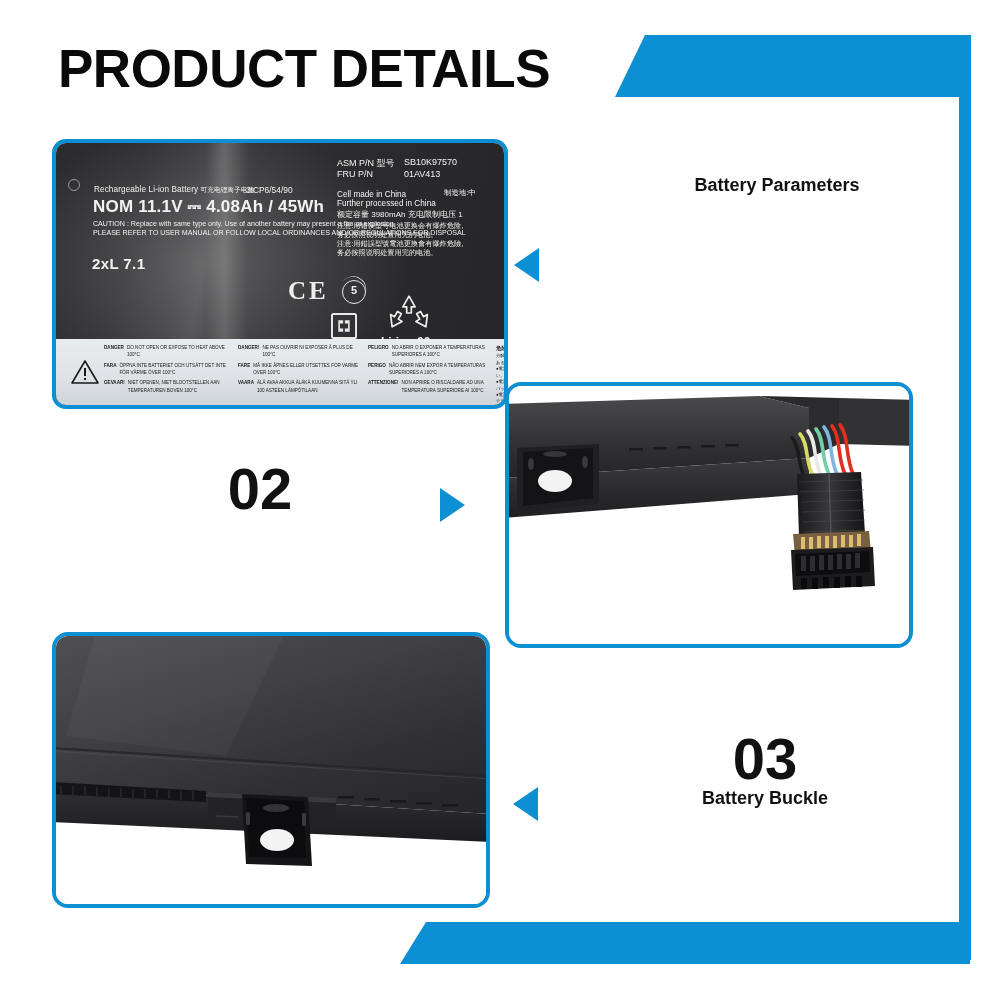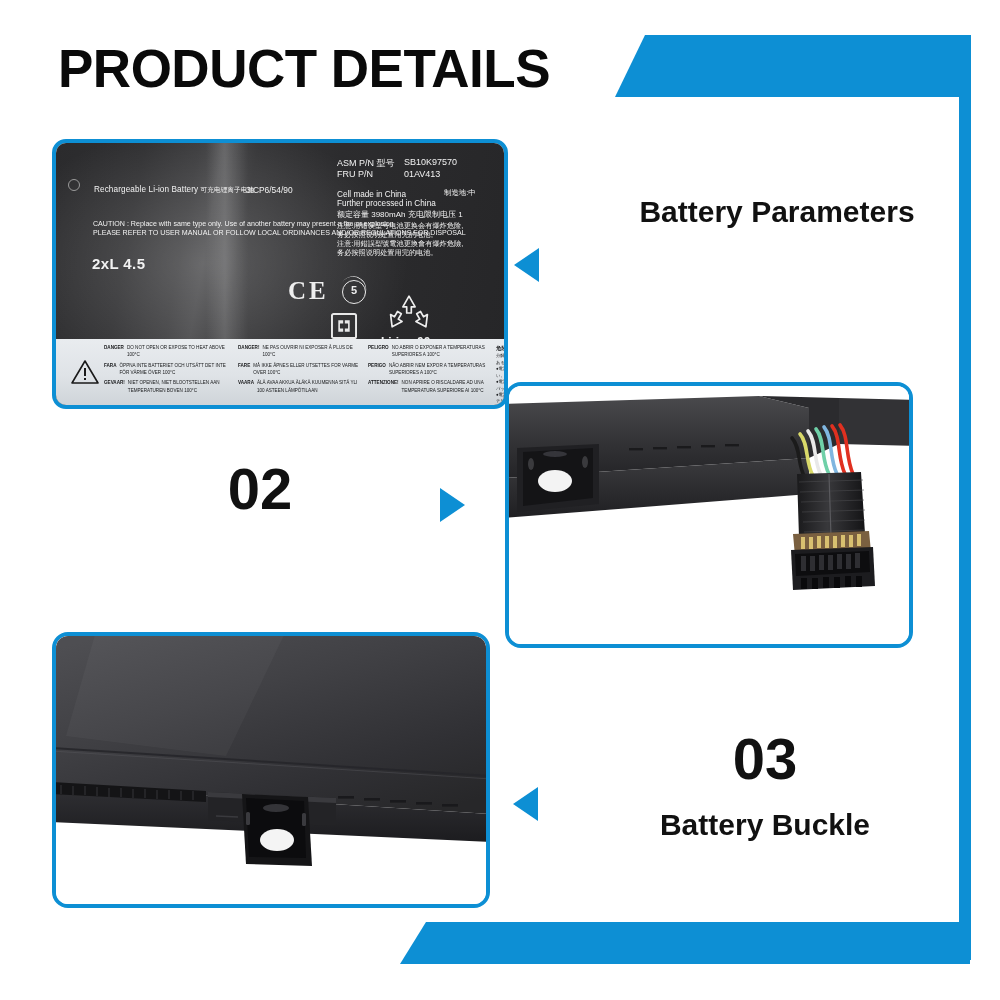--- a/index.html
+++ b/index.html
@@ -109,21 +109,21 @@
   .drow .k{flex:0 0 auto;font-weight:bold;}
   .drow .v{flex:1 1 auto;}
   .jp-list{font-size:4.3px;line-height:1.5;}
 
   
   .photo{position:absolute;inset:0;background:#ffffff;}
 
   
   .callout{position:absolute;}
   .c-num{font-size:58px;font-weight:bold;color:#111;line-height:1;text-align:center;}
-  .c-label{font-size:30px;font-weight:bold;color:#111;white-space:nowrap;margin-top:20px;}
+  .c-label{font-size:18px;font-weight:bold;color:#111;white-space:nowrap;margin-top:0;}
   .tri{position:absolute;width:0;height:0;}
   .tri-left{border-top:17px solid transparent;border-bottom:17px solid transparent;
             border-right:25px solid var(--blue);}
   .tri-right{border-top:17px solid transparent;border-bottom:17px solid transparent;
              border-left:25px solid var(--blue);}
 
   .co1{left:612px;top:175px;width:330px;text-align:center;}
   .co1 .c-label{text-align:center;}
   .tri1{left:514px;top:248px;}
 
@@ -149,23 +149,24 @@
   <div class="panel p1">
     <div class="label-face">
       <div class="shine"></div>
       <div class="ring"></div>
 
       <div class="lbl l-rech">
         <span>Rechargeable Li-ion Battery</span>
         <span class="l-cn-sm">可充电锂离子电池</span>
       </div>
       <div class="lbl l-icp">3ICP6/54/90</div>
+      <div class="lbl l-nom">NOM 11.1V ⎓ 4.08Ah / 45Wh</div>
       <div class="lbl l-caut">CAUTION : Replace with same type only.  Use of another battery may present a fire  or explosion</div>
       <div class="lbl l-caut2">PLEASE REFER TO USER MANUAL OR FOLLOW LOCAL ORDINANCES AND/OR REGULATIONS FOR DISPOSAL</div>
-      <div class="lbl l-2xl">2xL 4.5</div>
+      <div class="lbl l-2xl">2xL 7.1</div>
 
       <div class="lbl l-asm">ASM P/N 型号</div>
       <div class="lbl l-asm-v">SB10K97570</div>
       <div class="lbl l-fru">FRU P/N</div>
       <div class="lbl l-fru-v">01AV413</div>
 
       <div class="lbl l-cell">Cell made in China</div>
       <div class="lbl l-cell2">Further processed in China</div>
       <div class="lbl l-mfg">制造地:中</div>
       <div class="lbl l-cap">额定容量 3980mAh</div>

